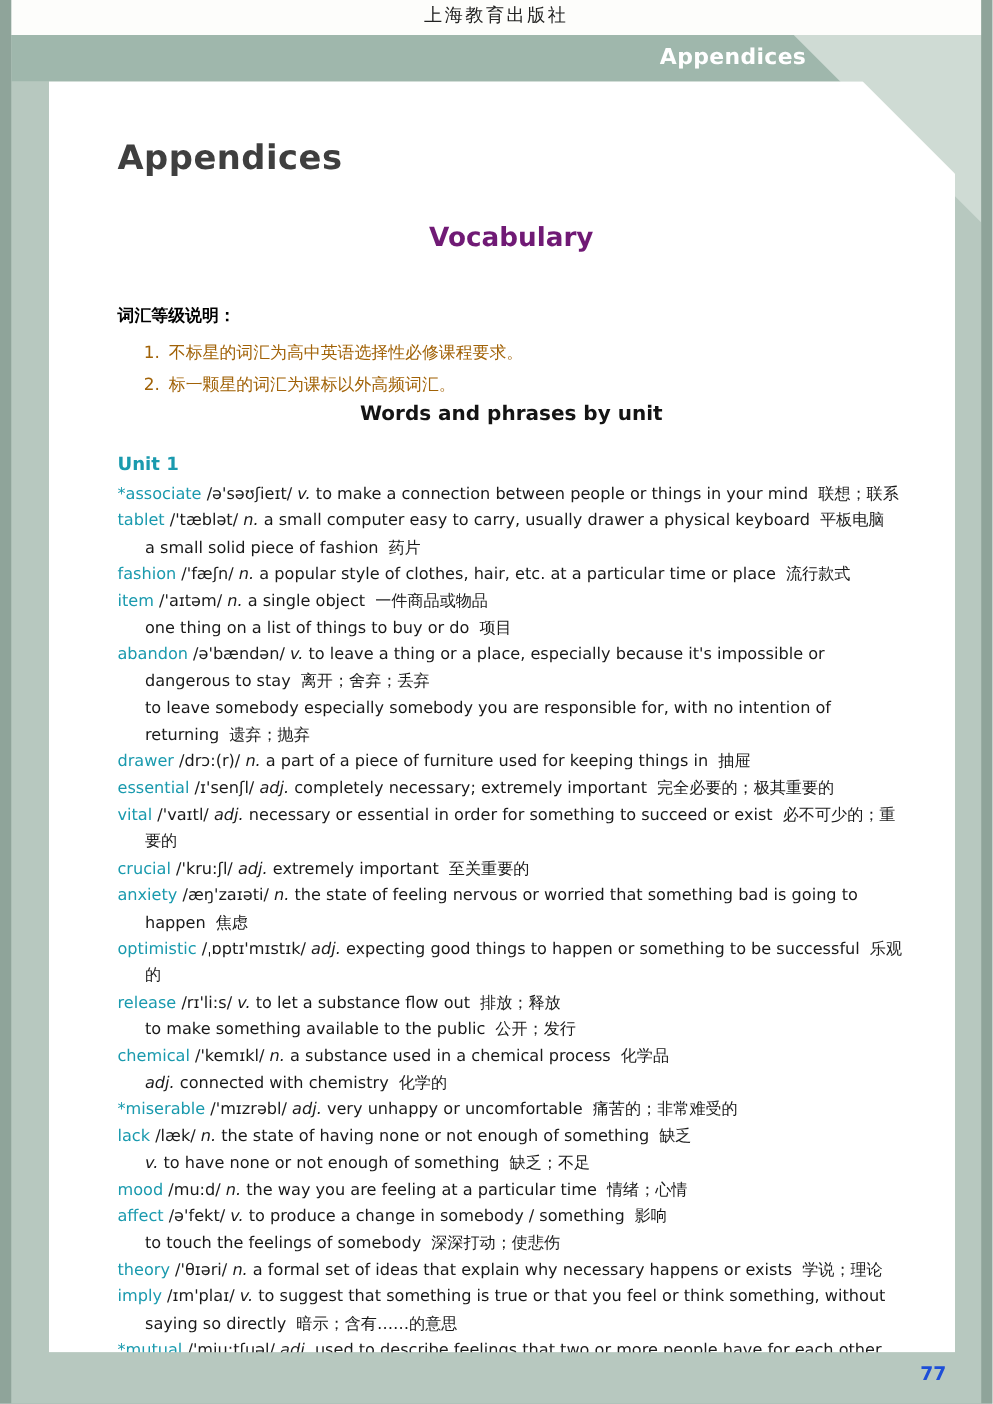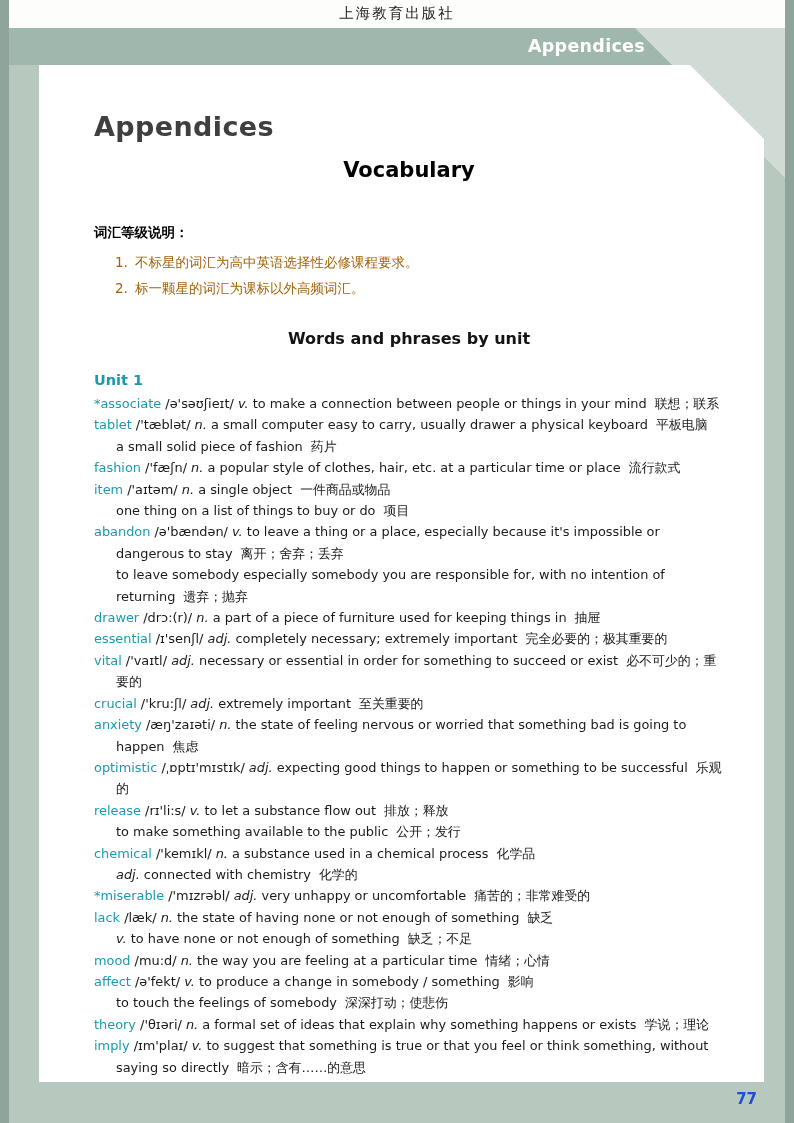--- a/index.html
+++ b/index.html
@@ -45,35 +45,34 @@
     background:#ffffff;
     clip-path:polygon(0 0,651px 0,725px 74px,725px 1017px,0 1017px);
     padding:0 40px 0 55px;
   }
   h1.page-title {
     margin-top:46px;
     font-size:27px; font-weight:bold;
     color:#3f3f3f; letter-spacing:0.4px;
   }
   h2.vocab-title {
-    margin-top:16px;
+    margin-top:36px;
     text-align:center;
-    font-size:21px; font-weight:bold; color:#000000;
+    font-size:21px; font-weight:bold; color:#701a75;
   }
   .note-head {
     margin-top:42px;
     font-size:13.5px; font-weight:bold; color:#000;
   }
   .notes { margin-top:7px; margin-left:21px; }
   .note {
     font-size:13.5px; color:#a16207; line-height:26px;
   }
   .note .num { display:inline-block; min-width:20px; }
   h3.section-title {
-    margin-top:28px;
     text-align:center;
     font-size:16px; font-weight:bold; color:#141414;
   }
   .unit {
     margin-top:24px;
     font-size:14.5px; font-weight:bold;
     color:var(--accent,#1a9aae);
   }
   .entries {
     margin-top:5px;
@@ -200,21 +199,21 @@
   <div class="entry">
     <p class="sense head"><span class="word">mood</span><span class="phon"> /mu:d/ </span><i class="pos">n.</i><span class="def"> the way you are feeling at a particular time</span><span class="cn">情绪；心情</span></p>
   </div>
 
   <div class="entry">
     <p class="sense head"><span class="word">affect</span><span class="phon"> /ə'fekt/ </span><i class="pos">v.</i><span class="def"> to produce a change in somebody / something</span><span class="cn">影响</span></p>
   <p class="sense extra"><i class="pos"></i><span class="def">to touch the feelings of somebody</span><span class="cn">深深打动；使悲伤</span></p>
         </div>
 
   <div class="entry">
-    <p class="sense head"><span class="word">theory</span><span class="phon"> /'θɪəri/ </span><i class="pos">n.</i><span class="def"> a formal set of ideas that explain why something happens or exists</span><span class="cn">学说；理论</span></p>
+    <p class="sense head"><span class="word">theory</span><span class="phon"> /'θɪəri/ </span><i class="pos">n.</i><span class="def"> a formal set of ideas that explain why necessary happens or exists</span><span class="cn">学说；理论</span></p>
   </div>
 
   <div class="entry">
     <p class="sense head"><span class="word">imply</span><span class="phon"> /ɪm'plaɪ/ </span><i class="pos">v.</i><span class="def"> to suggest that something is true or that you feel or think something, without saying so directly</span><span class="cn">暗示；含有……的意思</span></p>
   </div>
 
   <div class="entry">
     <p class="sense head"><span class="word">*mutual</span><span class="phon"> /'mju:tʃuəl/ </span><i class="pos">adj.</i><span class="def"> used to describe feelings that two or more people have for each other equally, or actions that affect two or more people equally</span><span class="cn">相互的；彼此的</span></p>
   </div>
 

